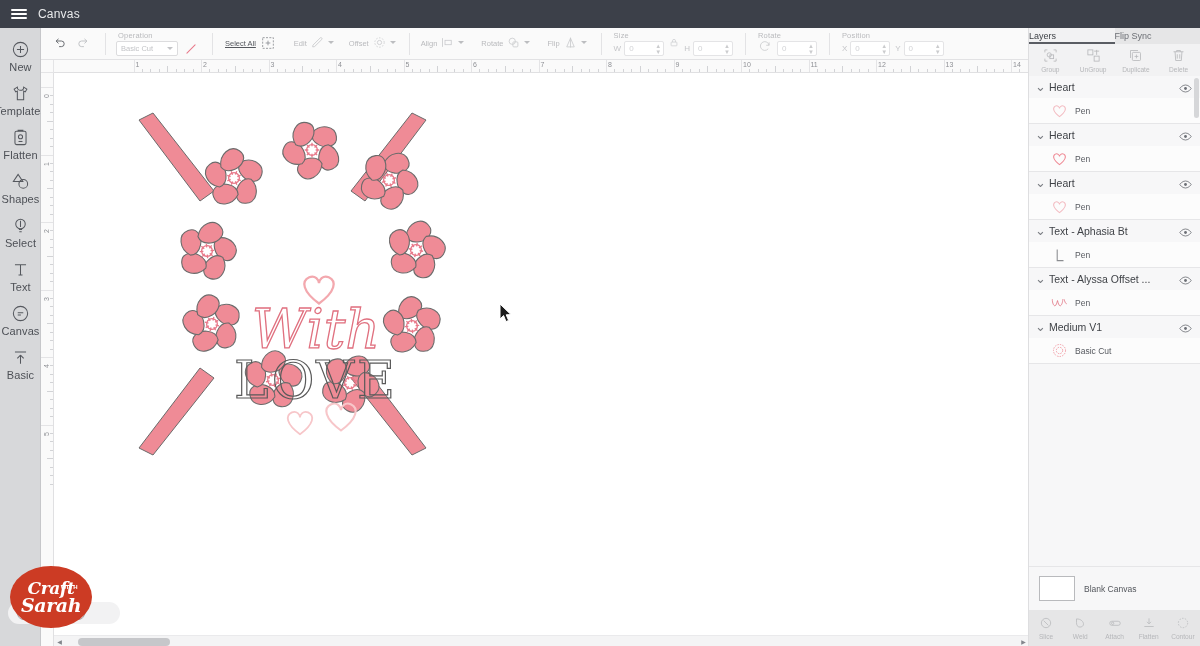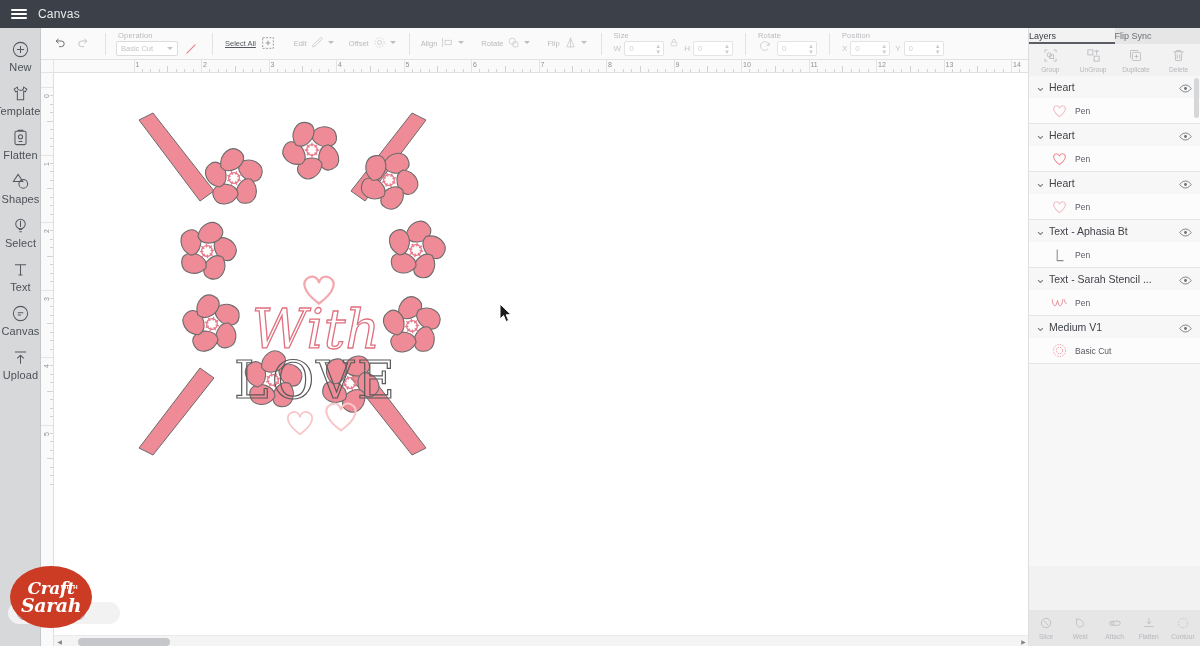--- a/index.html
+++ b/index.html
@@ -235,21 +235,21 @@
           </svg>
       </span>
       <span class="lbl">Canvas</span>
     </div>
     <div class="rail-item">
       <span class="ico">
         <svg width="19" height="19" viewBox="0 0 24 24" fill="none" stroke="#55585e" stroke-width="1.3">
             <path d="M5 5h14M12 9v11M12 9l-4 4M12 9l4 4"></path>
           </svg>
       </span>
-      <span class="lbl">Upload</span>
+      <span class="lbl">Basic</span>
     </div>
   </div>
 
   <div class="toolbar">
 
     <div class="tb-group">
       <div class="tb-btn" style="margin-bottom:4px;">
         <svg width="15" height="15" viewBox="0 0 24 24" fill="none" stroke="#6b6e73" stroke-width="1.6" stroke-linecap="round">
             <path d="M7 8h8a4.5 4.5 0 0 1 0 9h-3"></path>
             <path d="M10 5 6.5 8.2 10 11.4"></path>
@@ -795,21 +795,21 @@
               <svg width="14" height="16" viewBox="0 0 20 22" fill="none" stroke="#8a8c90" stroke-width="1.5">
                 <path d="M6 3v16h9"></path>
               </svg>
             </span>
             <span class="lc-label">Pen</span>
           </div>
         </div>
         <div class="layer-group">
           <div class="layer-head">
             <span class="lh-chev" style="font-size: 13px; line-height: 6px;">⌄</span>
-            <span class="lh-name">Text - Sarah Stencil ...</span>
+            <span class="lh-name">Text - Alyssa Offset ...</span>
             <span class="eye"><svg width="13" height="9" viewBox="0 0 24 16" fill="none" stroke="#6c6f75" stroke-width="1.5">
                 <path d="M1.5 8S5.5 1.5 12 1.5 22.5 8 22.5 8 18.5 14.5 12 14.5 1.5 8 1.5 8z"></path>
                 <circle cx="12" cy="8" r="2.6" fill="#6c6f75" stroke="none"></circle>
               </svg></span>
           </div>
           <div class="layer-child">
             <span class="lc-thumb">
               <svg width="17" height="15" viewBox="0 0 26 20" fill="none" stroke="#e0707f" stroke-width="1.2">
                 <path d="M2 5c0 6 2 10 4 10s3-5 4-8c1 4 2 8 4 8s4-5 4-10"></path>
                 <path d="M20 5c1 3 2 7 4 7"></path>
@@ -832,20 +832,24 @@
               <svg width="17" height="17" viewBox="0 0 24 24" fill="none" stroke="#ef8b96" stroke-width="1.2" stroke-dasharray="2 1.6">
                 <circle cx="12" cy="12" r="8.5"></circle>
                 <circle cx="12" cy="12" r="4.5"></circle>
               </svg>
             </span>
             <span class="lc-label">Basic Cut</span>
           </div>
         </div>
       </div>
 
+    <div class="blankcanvas">
+      <div class="bc-sw"></div>
+      <div class="bc-lbl">Blank Canvas</div>
+    </div>
 
     <div class="rp-bottom">
       <div class="rpb">
         <span>
           <svg width="14" height="14" viewBox="0 0 24 24" fill="none" stroke="#b6b7ba" stroke-width="1.3">
               <circle cx="12" cy="12" r="8"></circle>
               <path d="M8 8l8 8"></path>
             </svg>
         </span>
         <span class="lbl">Slice</span>

